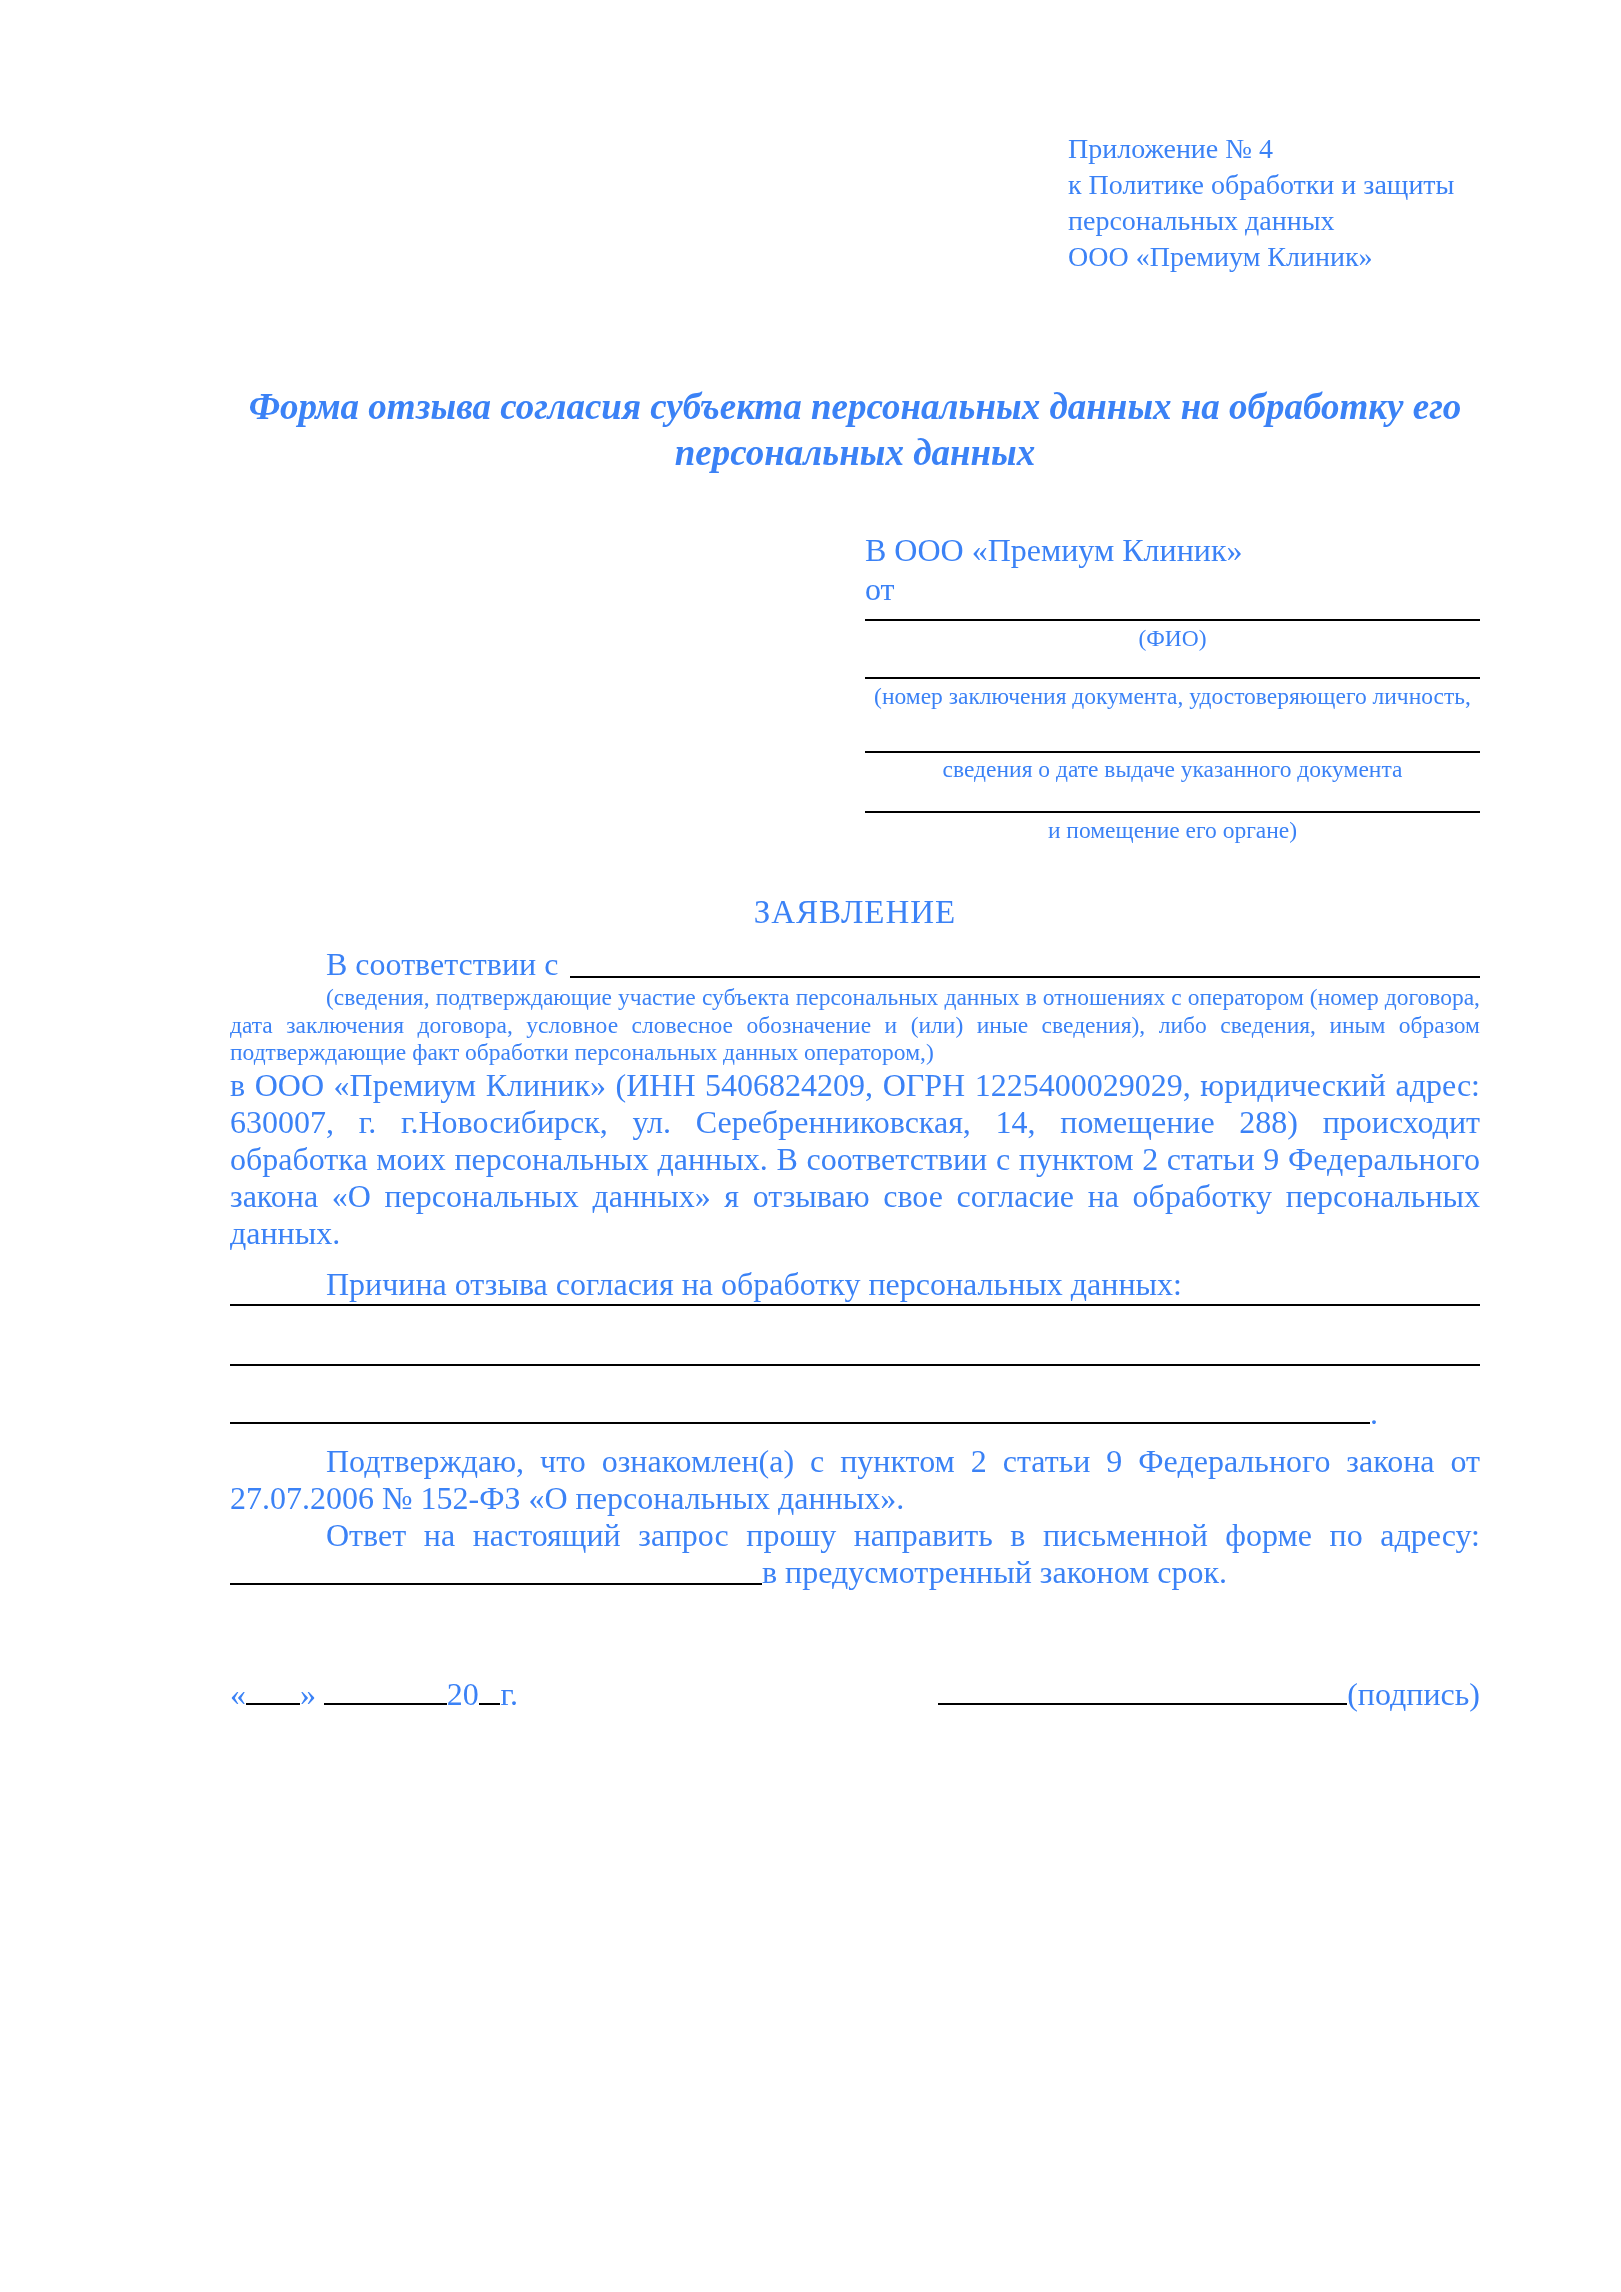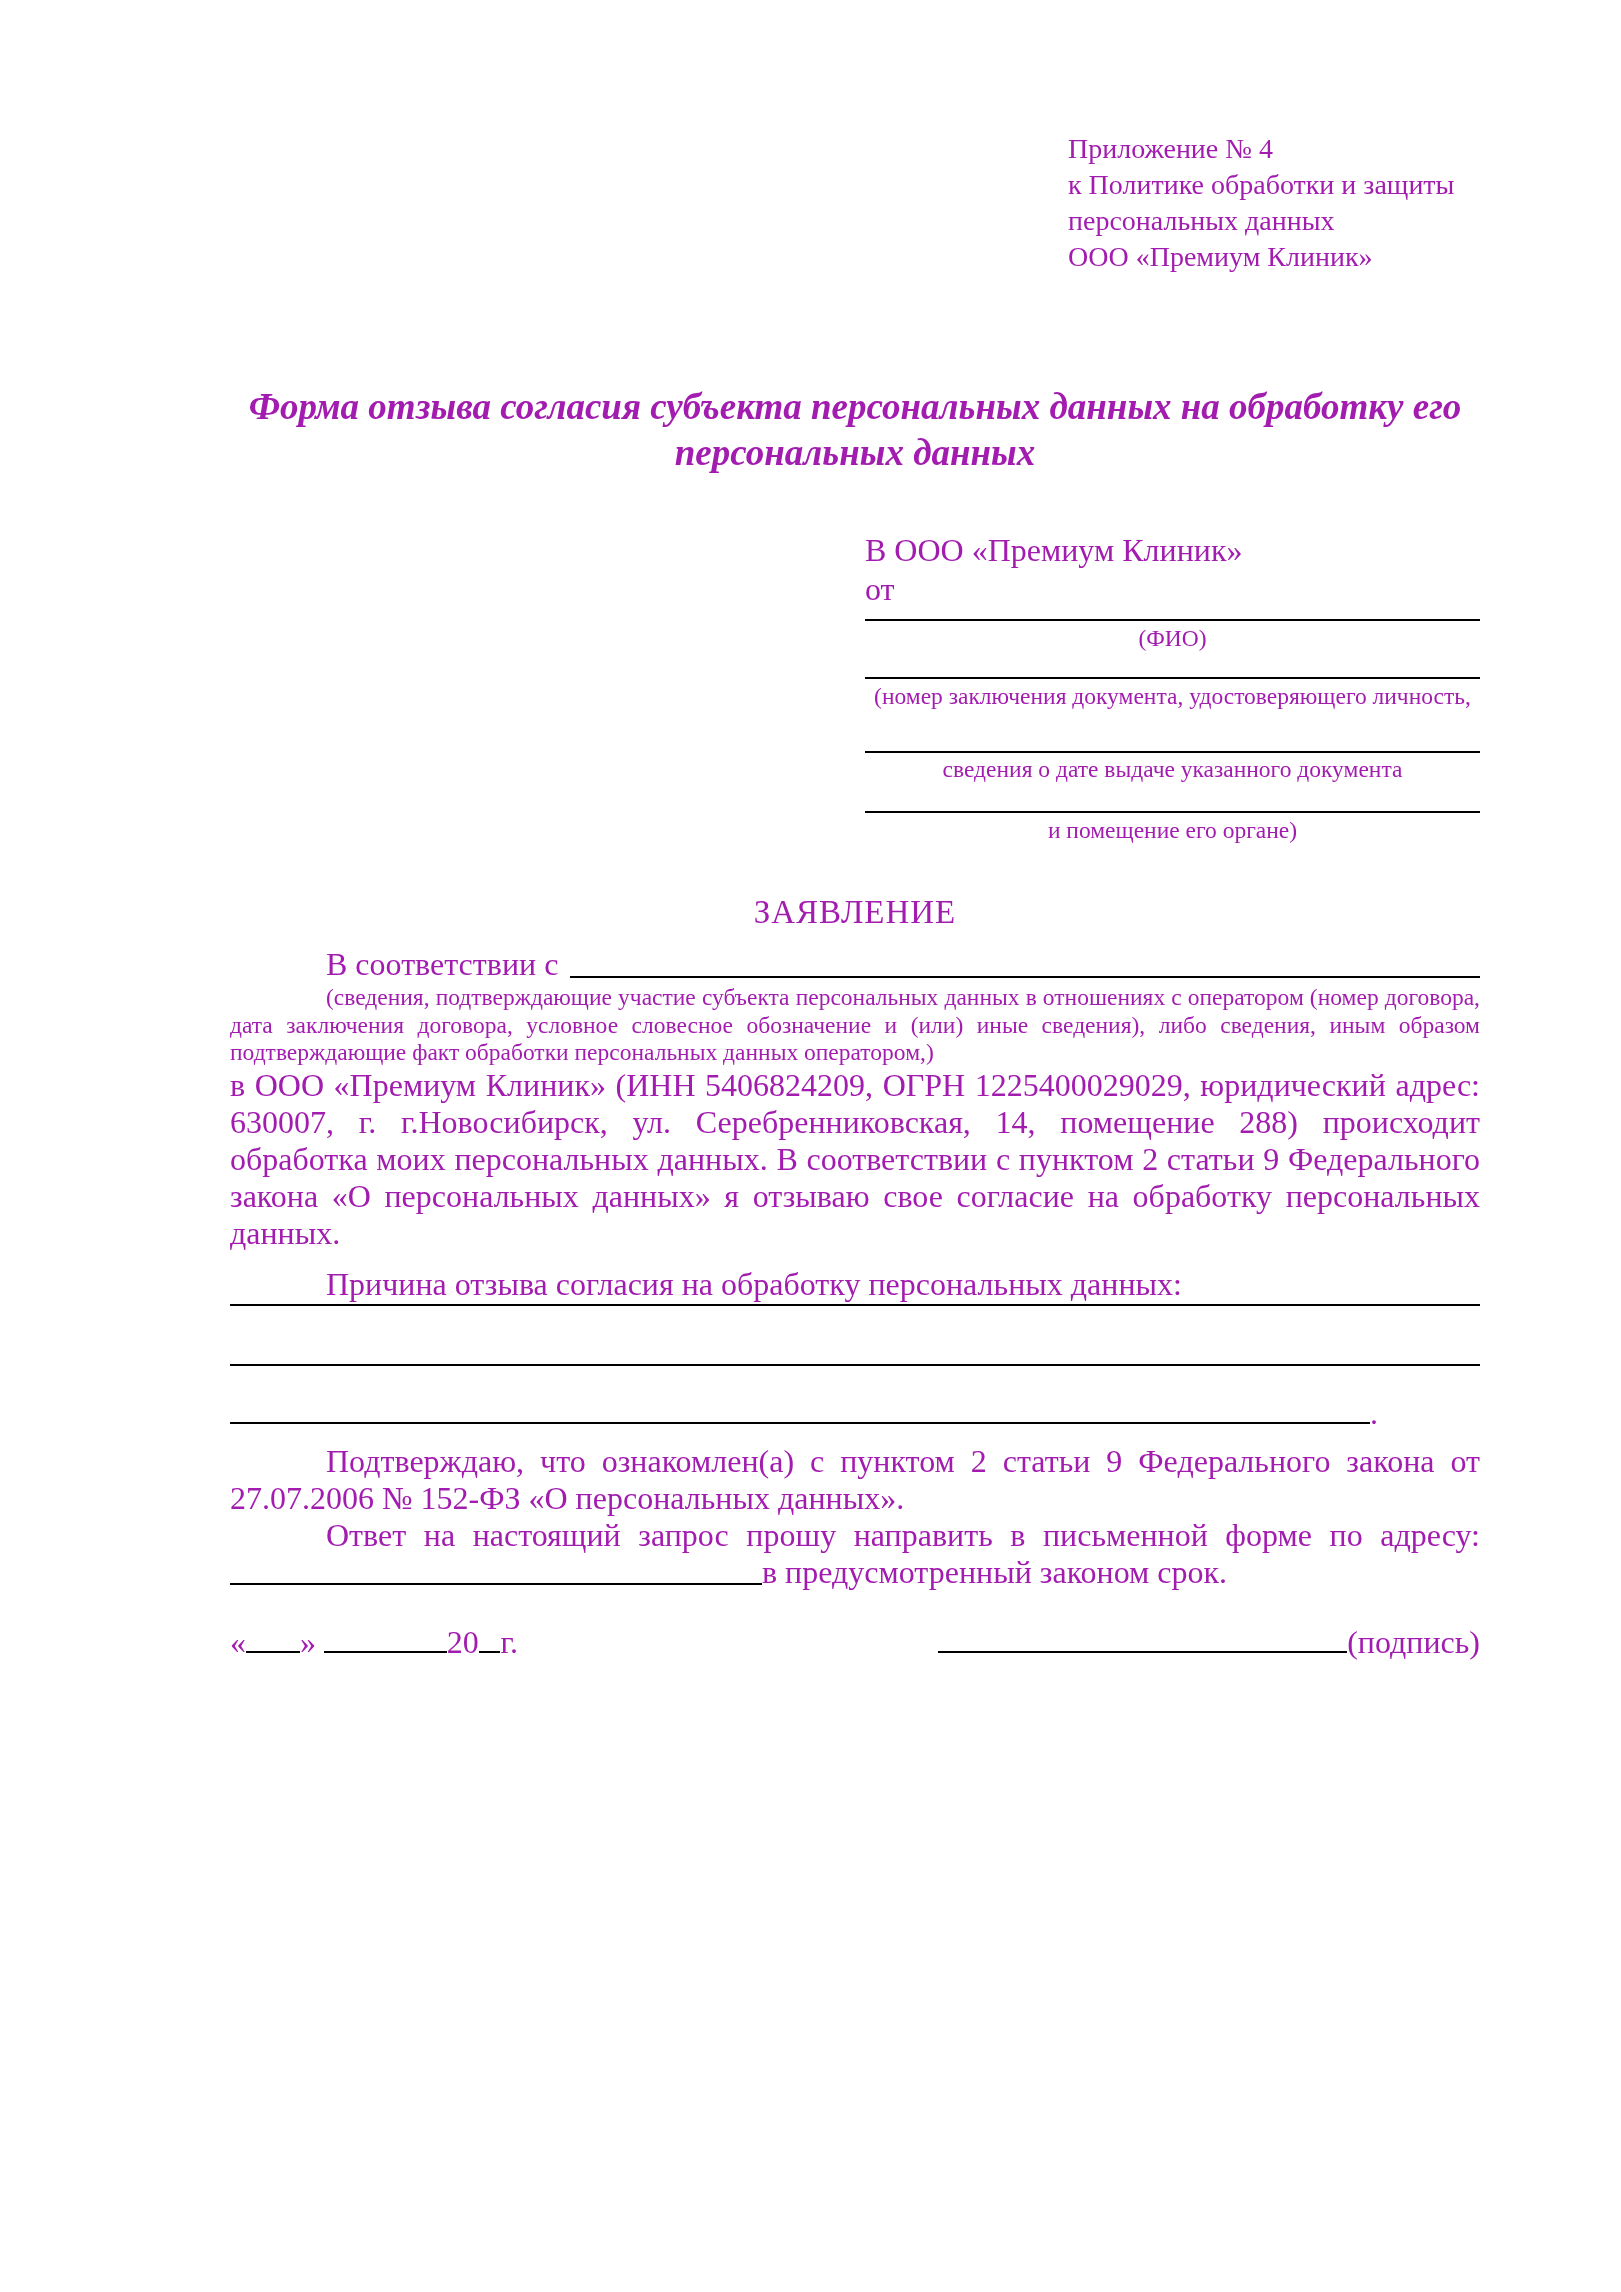--- a/index.html
+++ b/index.html
@@ -1,19 +1,19 @@
 <!DOCTYPE html>
 <html><head>
 <meta charset="utf-8">
 <style>
   html,body{margin:0;padding:0;background:#ffffff;}
   .page{
     position:relative;
     width:1621px;height:1835px;
-    background:#ffffff;color:#a21caf;
+    background:#ffffff;color:#3b82f6;
     font-family:"Liberation Serif","DejaVu Serif",serif;
     font-size:32px;line-height:1.15;
     overflow:hidden;
   }
   .header-note{
     position:absolute;left:1068px;top:131px;width:431px;
     font-size:28px;line-height:36px;text-align:left;
   }
   .content{position:absolute;left:230px;top:0;width:1250px;}
   .doc-title{
@@ -35,21 +35,21 @@
   .note{font-size:23.5px;line-height:27.4px;text-align:justify;text-indent:96px;}
   .bodytext{line-height:37px;text-align:justify;}
   .reason-row{margin-top:13.7px;line-height:39px;flex-direction:column;}
   .blankrule{border-bottom:2.9px solid #000;height:0;margin-top:51px;}
   .rule2row{margin-top:29px;line-height:36px;}
   .rule2row .blank2{width:1140px;border-bottom:2.9px solid #000;margin-bottom:6.9px;}
   .confirm{margin-top:11.8px;line-height:37px;text-align:justify;text-indent:96px;}
   .reply-l1{line-height:37px;text-align:justify;text-align-last:justify;text-indent:96px;white-space:nowrap;}
   .reply-l2{display:flex;line-height:37px;}
   .reply-l2 .addr-blank{width:532px;border-bottom:2.9px solid #000;margin-bottom:5.9px;}
-  .date-row{margin-top:32px;display:flex;justify-content:space-between;line-height:39px;align-items:center;}
+  .date-row{margin-top:84px;display:flex;justify-content:space-between;line-height:39px;align-items:center;}
   .blank{display:inline-block;border-bottom:2.9px solid #000;}
   .b-day{width:54px;}
   .b-month{width:123px;margin-left:7.8px;}
   .b-year{width:21.6px;}
   .b-sign{width:409px;}
   .sig-right{white-space:nowrap;}
   .date-left{white-space:nowrap;}
 </style>
 </head>
 <body>

